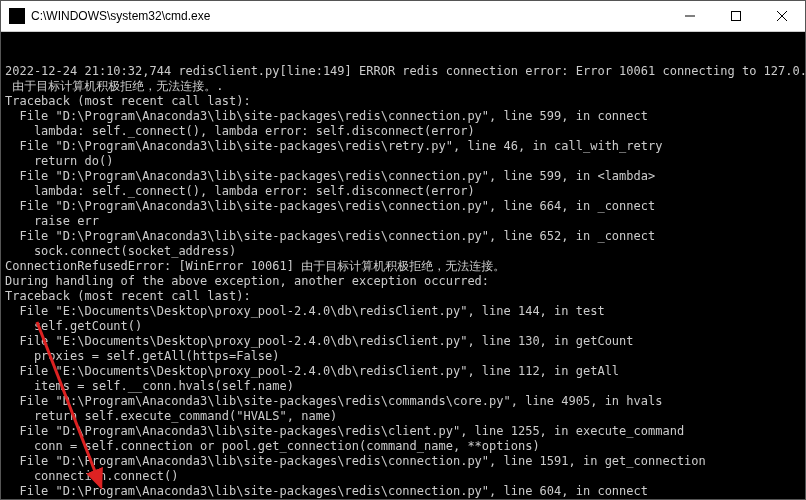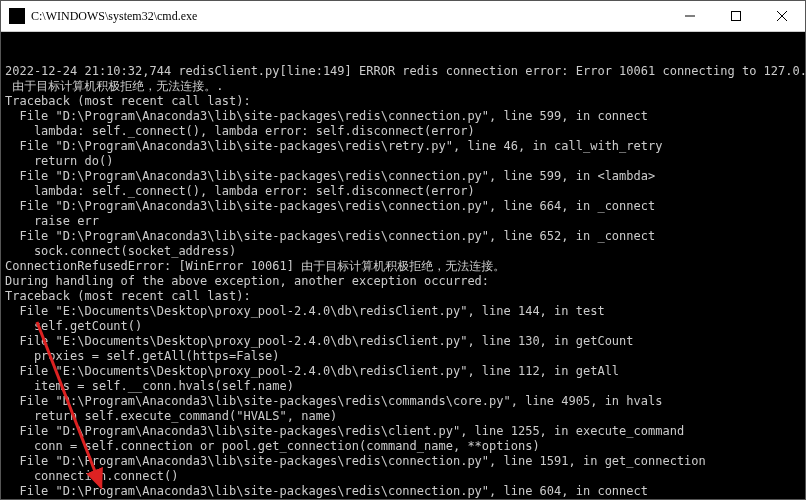--- a/index.html
+++ b/index.html
@@ -31,21 +31,20 @@
     width: 16px;
     height: 16px;
     margin: 0 6px 0 8px;
     background: #000;
     display: inline-block;
   }
   .titlebar .title {
     flex: 0 0 auto;
     font-size: 12px;
     color: #000;
-    font-family: Liberation Serif, serif;
   }
   .titlebar .spacer { flex: 1; }
   .titlebar .ctrl {
     width: 46px;
     height: 30px;
     display: flex;
     align-items: center;
     justify-content: center;
     font-size: 12px;
     color: #000;

